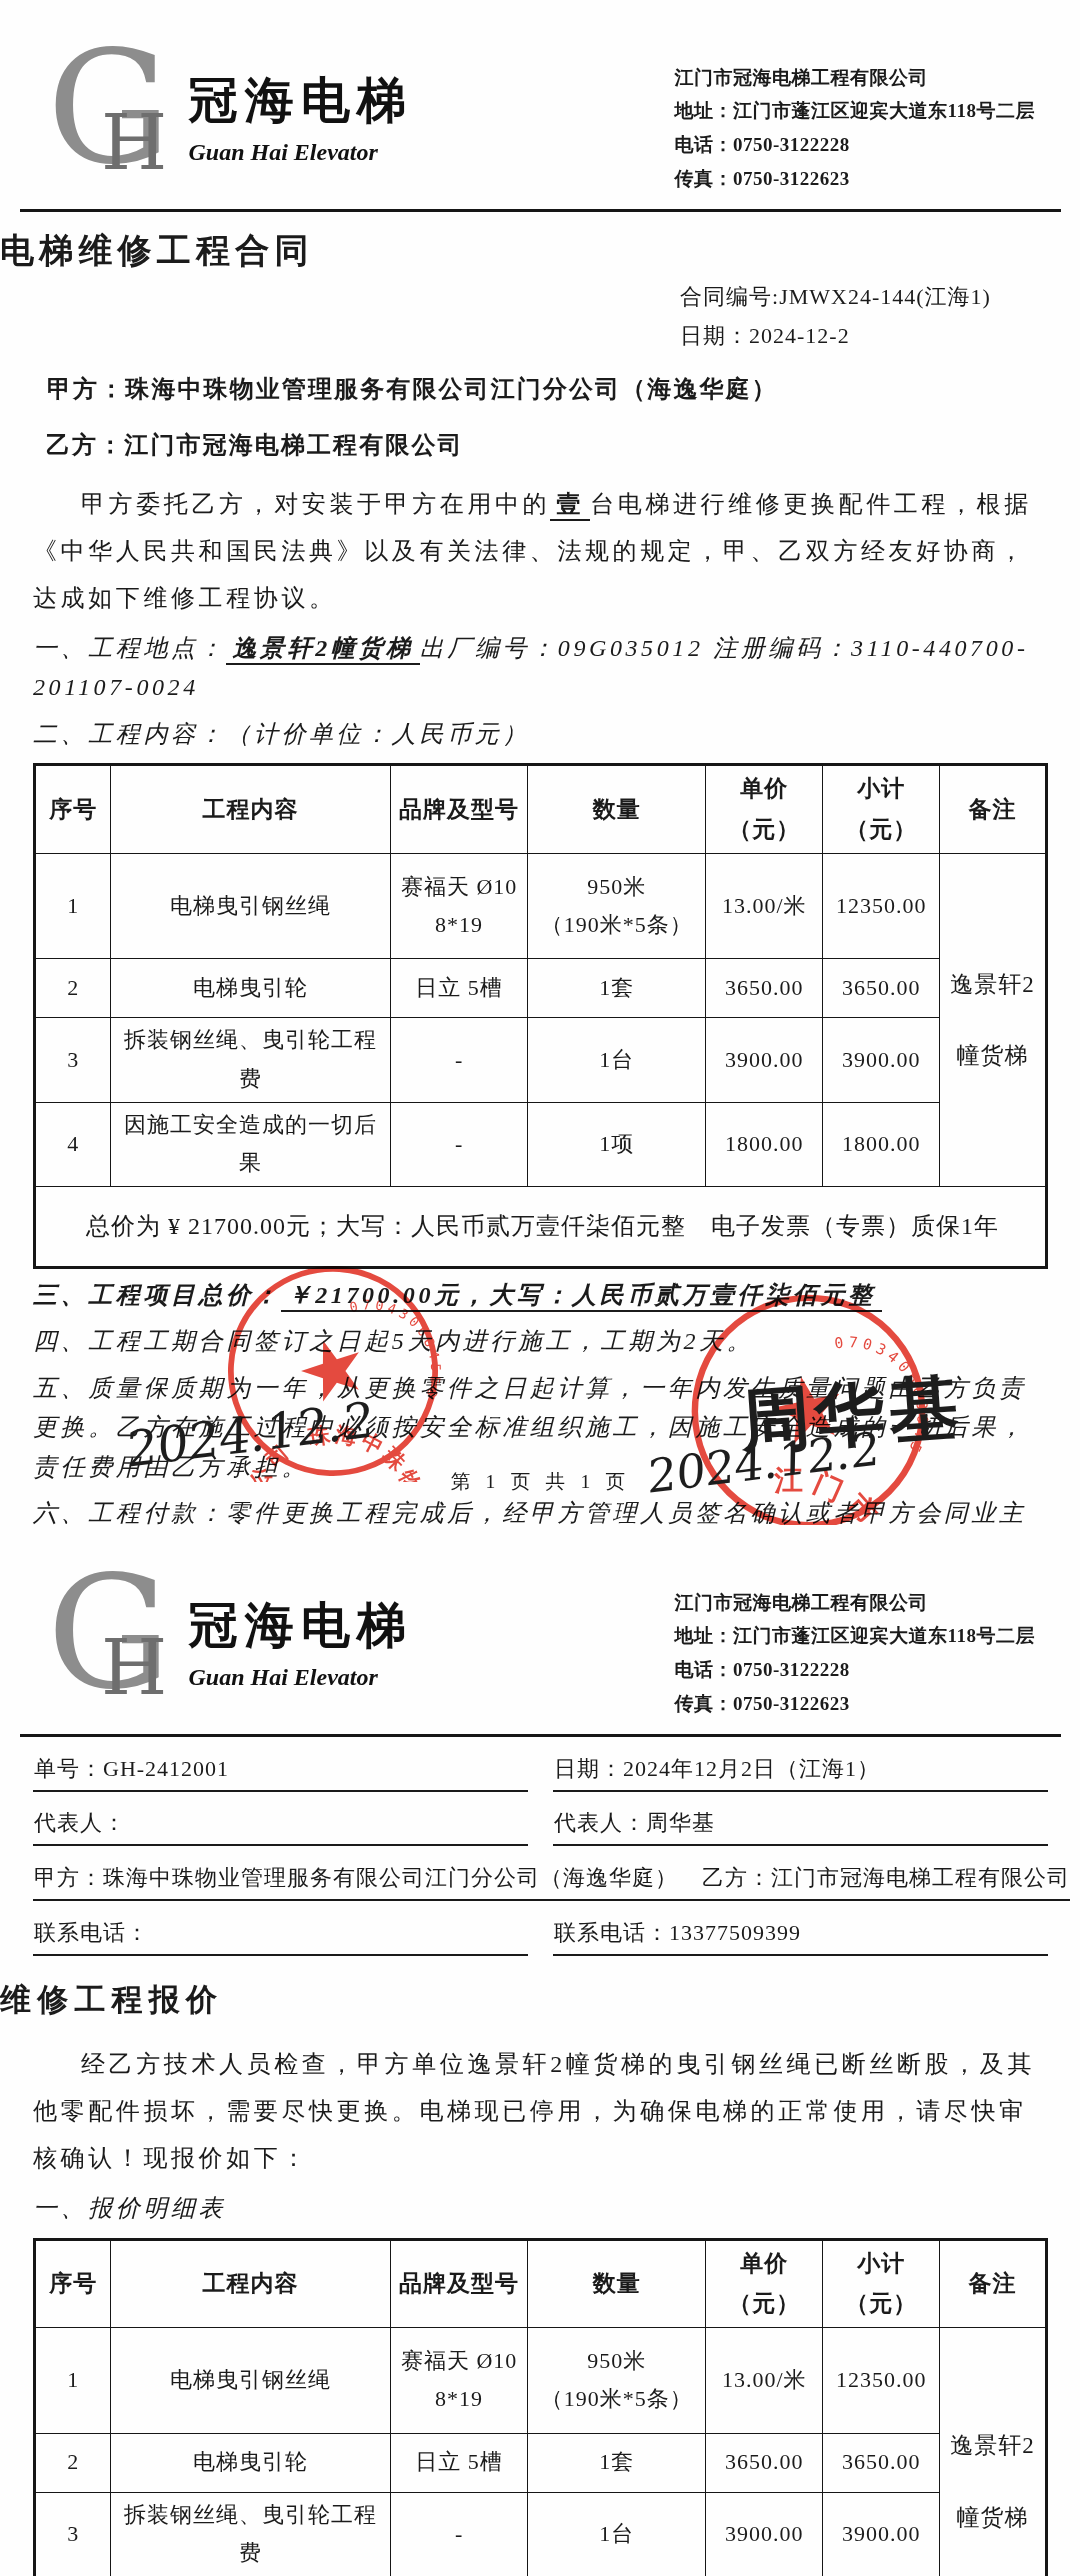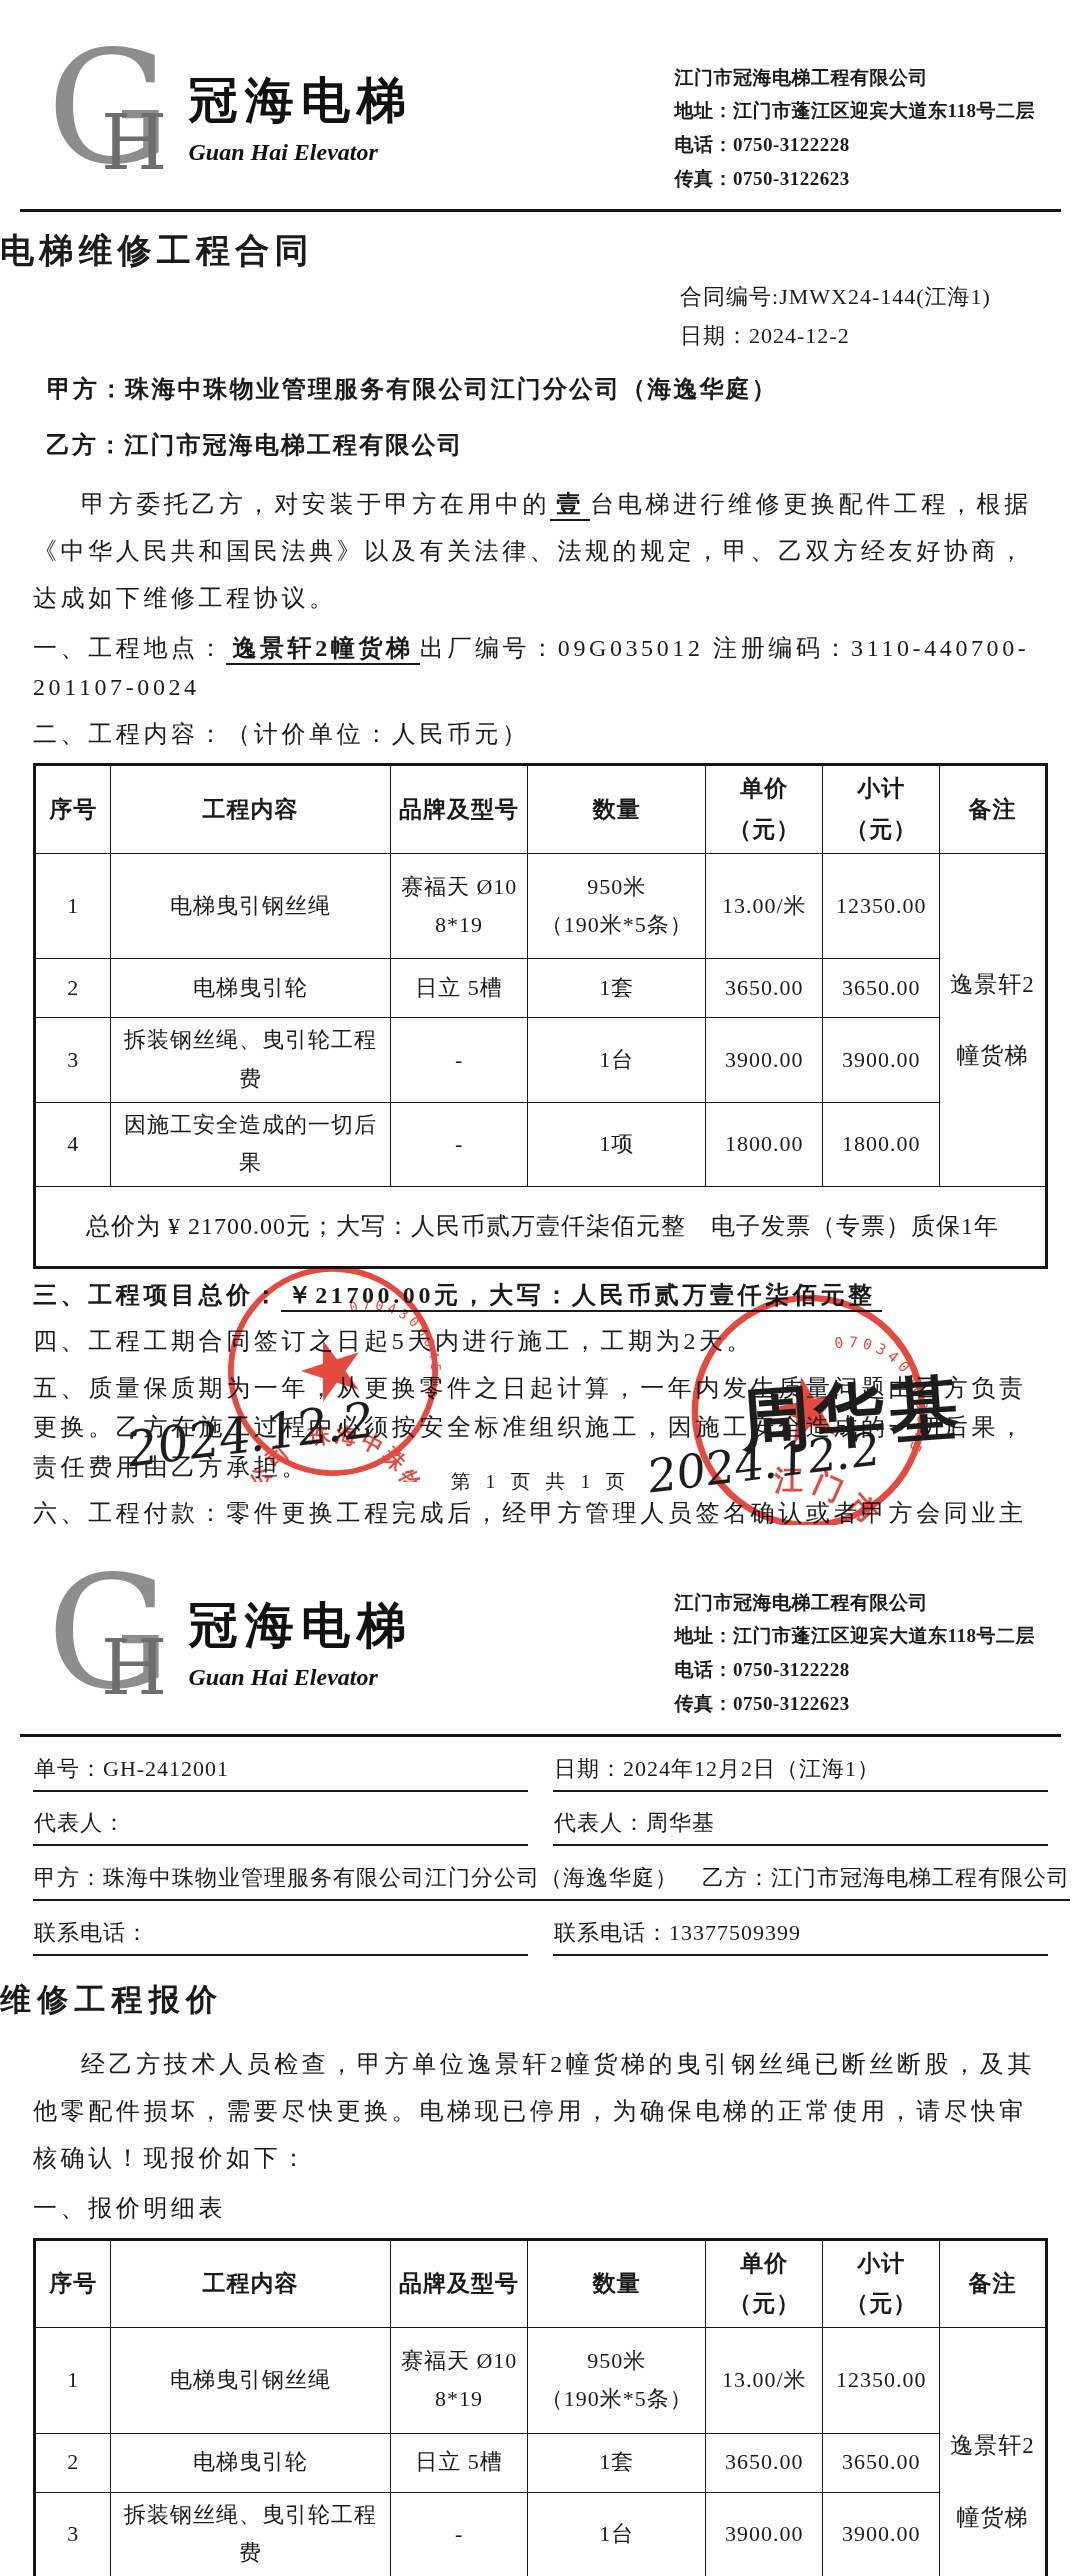--- a/index.html
+++ b/index.html
@@ -18,21 +18,21 @@
   .logo-en{font-size:24px;font-style:italic;font-weight:700;margin-top:5.2px;color:#111;}
   .company-block{font-size:19px;font-weight:700;line-height:1.78;max-width:402px;padding-top:15.5px;letter-spacing:0.5px;}
   .rule{margin:13.4px 19.6px 0 19.6px;border-top:3.6px solid #161616;}
 
   
   .doc-title{text-align:left;font-size:34px;font-weight:700;letter-spacing:5.2px;margin:15.5px 0 3.1px 0;}
   .meta{margin:3.1px 88px 0 680px;font-size:22px;line-height:1.78;letter-spacing:1px;white-space:nowrap;}
   .party{margin:17.5px 47px 0 47px;font-size:24px;font-weight:700;letter-spacing:2.1px;}
   .party + .party{margin-top:24px;margin-left:46px;}
   .intro{margin:20.6px 33px 0 33px;font-size:24px;line-height:1.95;letter-spacing:3.6px;text-indent:2em;}
-  .clauses{margin:7.2px 33px 0 33px;font-size:24px;line-height:1.64;letter-spacing:3.6px;}
+  .clauses{margin:7.2px 33px 0 33px;font-size:24px;line-height:1.64;letter-spacing:3.6px;font-style:italic;}
   .clause{margin-top:7.2px;}
   .u{border-bottom:2.1px solid #1b1b1b;padding:0 6.2px 2.1px 6.2px;}
   .b{font-weight:700;}
 
   
   .quote{width:calc(100% - 66px);margin:9.3px 33px 0 33px;border-collapse:collapse;border:3.1px solid #161616;table-layout:fixed;}
   .quote th,.quote td{border:1.5px solid #161616;text-align:center;white-space:pre-line;padding:3.1px 2.1px;line-height:1.75;letter-spacing:1px;}
   .quote thead th{font-size:23px;font-weight:700;height:39px;}
   .quote tbody td{font-size:22px;height:52px;}
   .quote tbody tr:first-child td{height:98px;}

